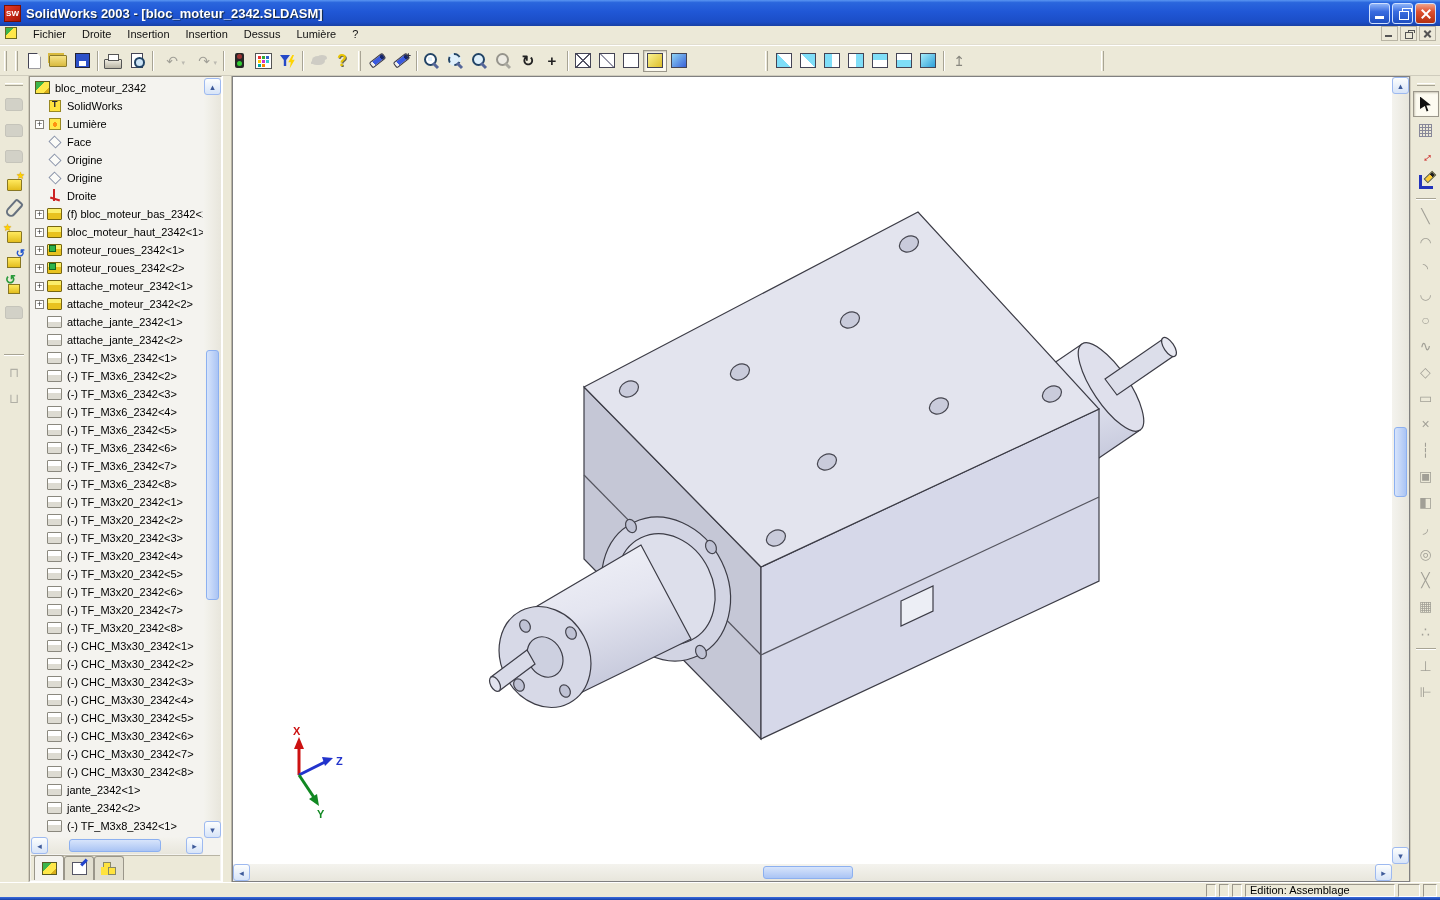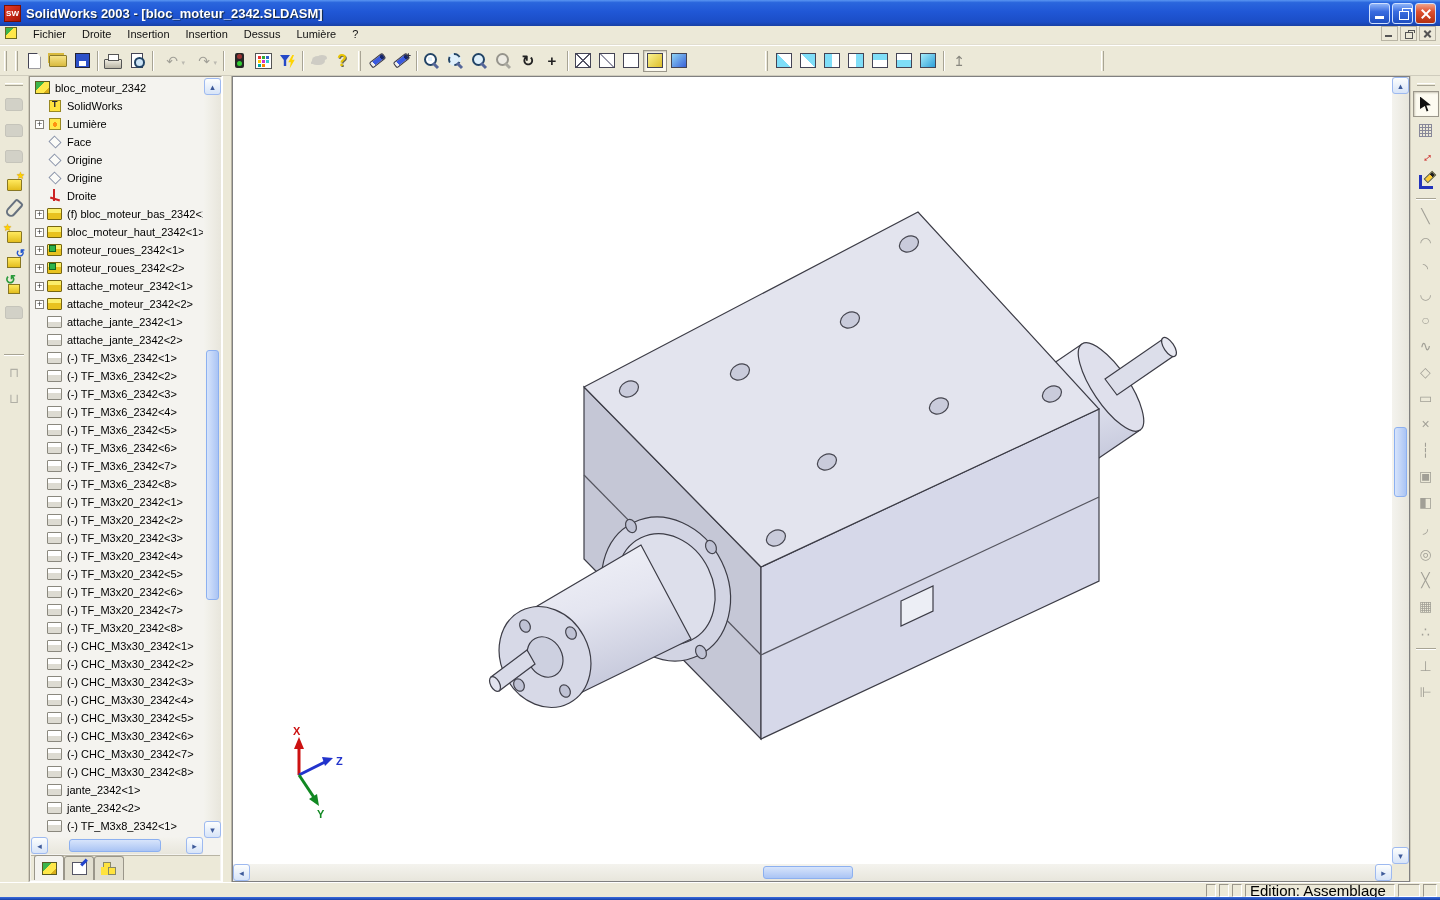--- a/index.html
+++ b/index.html
@@ -152,21 +152,21 @@
   .viewport { position:absolute; left:232px; top:76px; width:1178px; height:806px; background:#fff; border:1px solid #808080; }
   .vp-canvas { position:absolute; left:0; top:0; width:1160px; height:788px; overflow:hidden; background:#fff; }
   .vp-vscroll { right:0; top:0; bottom:17px; }
   .vp-hscroll { left:0; right:17px; bottom:0; }
   .vp-corner { position:absolute; right:0; bottom:0; width:17px; height:17px; background:#ece9d8; }
   .triad { position:absolute; left:28px; bottom:45px; }
   .triad text { font-size:11px; font-weight:bold; font-family:"Liberation Sans",sans-serif; }
 
   
   .statusbar { position:absolute; left:0; top:882px; width:1440px; height:15px; background:#ece9d8; border-top:1px solid #fff;
-    display:flex; align-items:center; font-size:15px; }
+    display:flex; align-items:center; font-size:11px; }
   .sp { border:1px solid; border-color:#9a968a #fff #fff #9a968a; height:13px; margin-left:3px; }
   .sp.lbl { width:150px; padding:0 4px; line-height:11px; color:#000; }
   .bstrip { position:absolute; left:0; top:897px; width:1440px; height:3px; background:linear-gradient(180deg,#3a6ce0,#1941a5); }
 </style>
 </head>
 <body>
 
 <div id="app">
 
   <div class="titlebar">

